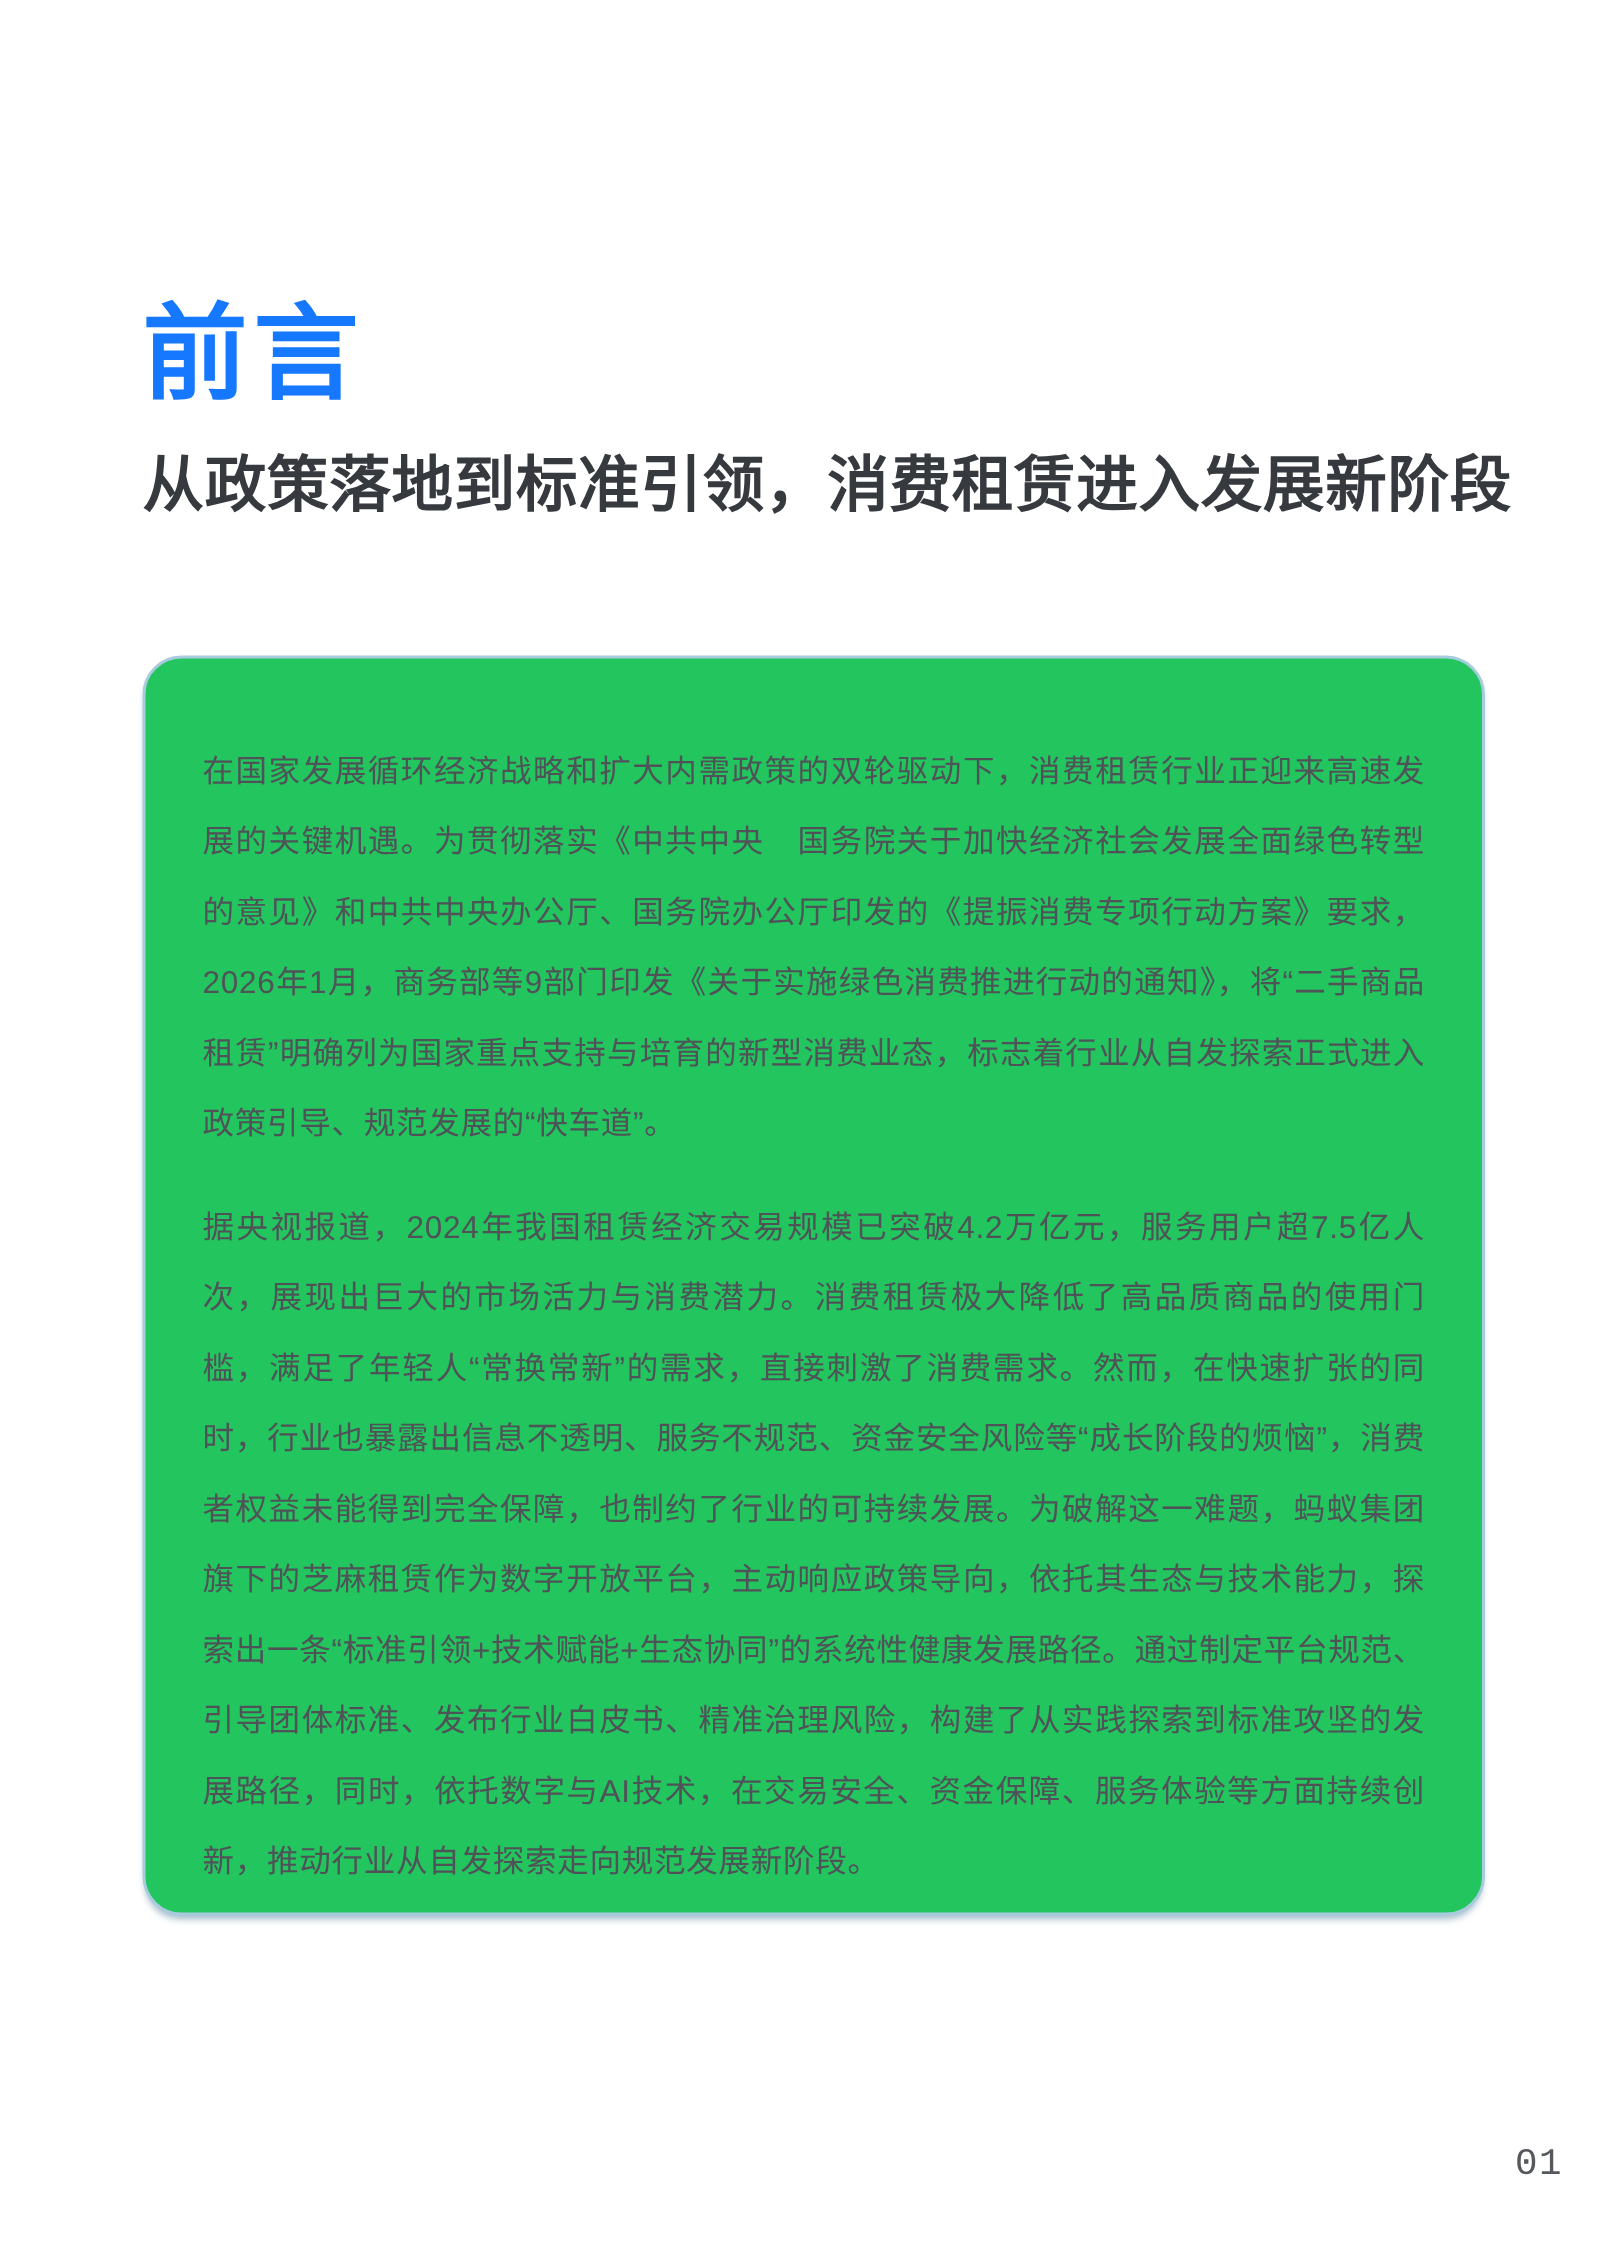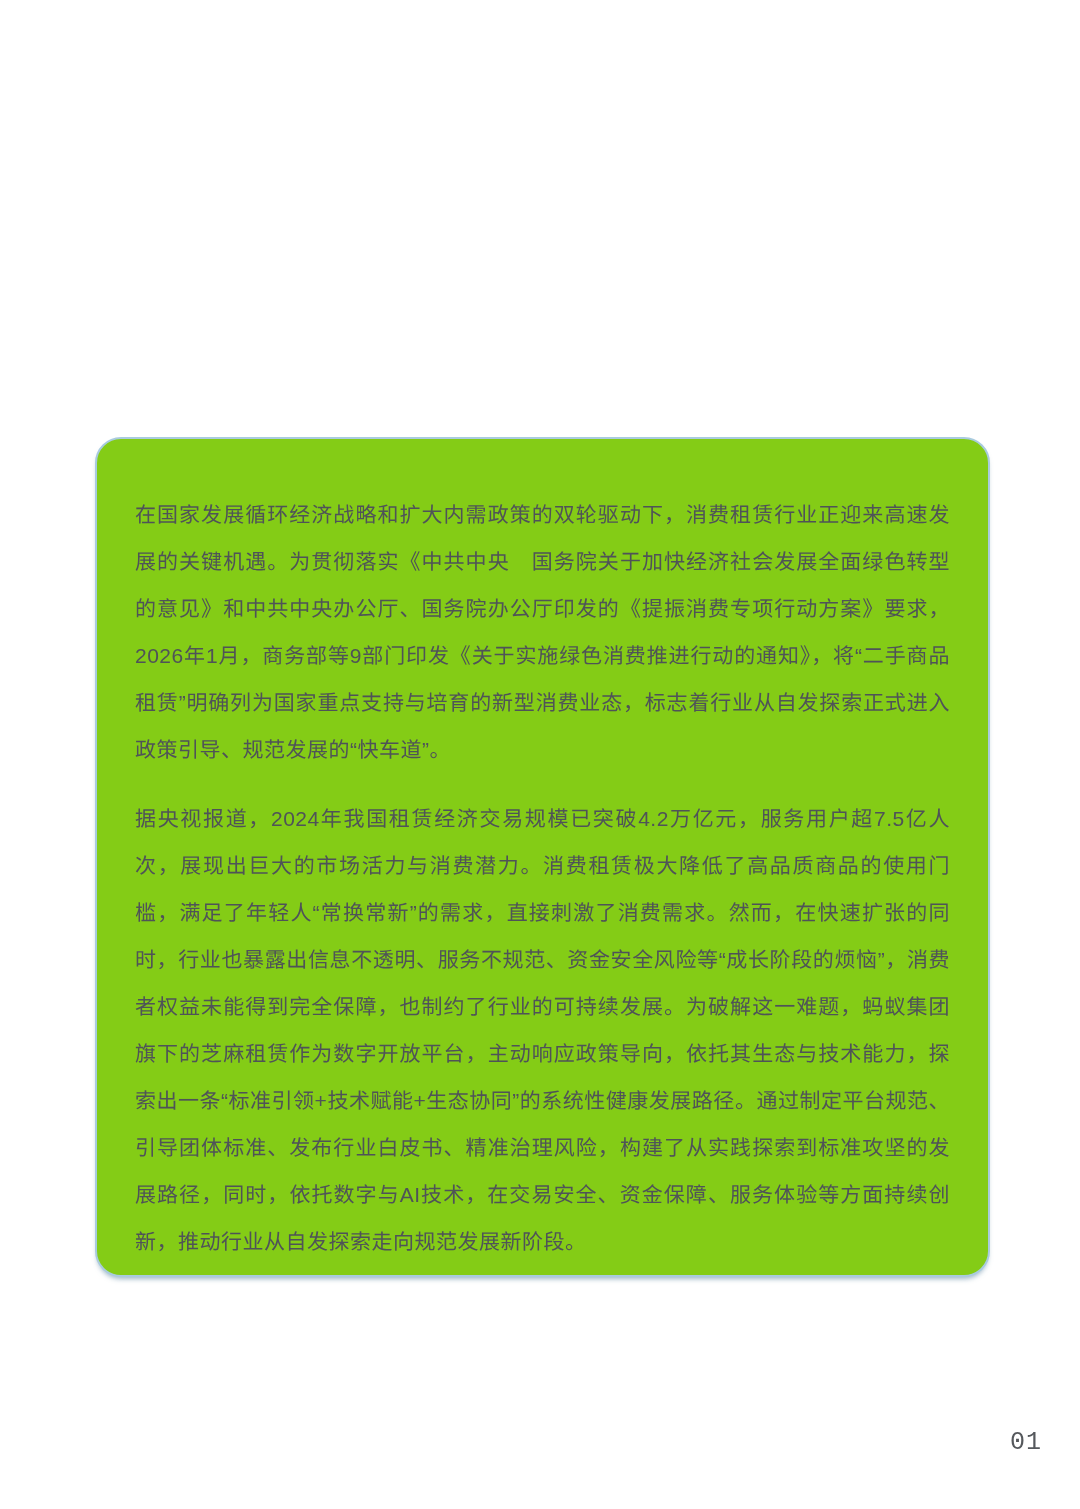--- a/index.html
+++ b/index.html
@@ -38,21 +38,21 @@
     color: #36393E;
     letter-spacing: 0.5px;
     white-space: nowrap;
   }
   .intro-box {
     position: absolute;
     left: 95px;
     top: 437px;
     width: 895px;
     height: 840px;
-    background: #84cc16;
+    background: #22c55e;
     border: 2px solid #A9CBDE;
     border-radius: 26px;
     padding: 52px 38px 0 38px;
     box-shadow: 0 4px 5px -2px rgba(80, 125, 155, 0.55);
   }
   .intro-box p {
     font-size: 21px;
     line-height: 47px;
     color: #4F5358;
     text-align: justify;
@@ -68,20 +68,24 @@
     color: #55585C;
     letter-spacing: 1px;
     font-family: Liberation Mono, monospace;
   }
 </style>
 </head>
 <body>
 
 <div class="page">
 
+  <div class="header">
+    <h1 class="page-title">前言</h1>
+    <h2 class="page-subtitle">从政策落地到标准引领，消费租赁进入发展新阶段</h2>
+  </div>
 
   <section class="intro-box">
     <p>在国家发展循环经济战略和扩大内需政策的双轮驱动下，消费租赁行业正迎来高速发展的关键机遇。为贯彻落实《中共中央　国务院关于加快经济社会发展全面绿色转型的意见》和中共中央办公厅、国务院办公厅印发的《提振消费专项行动方案》要求，2026年1月，商务部等9部门印发《关于实施绿色消费推进行动的通知》，将“二手商品租赁”明确列为国家重点支持与培育的新型消费业态，标志着行业从自发探索正式进入政策引导、规范发展的“快车道”。</p>
     <p>据央视报道，2024年我国租赁经济交易规模已突破4.2万亿元，服务用户超7.5亿人次，展现出巨大的市场活力与消费潜力。消费租赁极大降低了高品质商品的使用门槛，满足了年轻人“常换常新”的需求，直接刺激了消费需求。然而，在快速扩张的同时，行业也暴露出信息不透明、服务不规范、资金安全风险等“成长阶段的烦恼”，消费者权益未能得到完全保障，也制约了行业的可持续发展。为破解这一难题，蚂蚁集团旗下的芝麻租赁作为数字开放平台，主动响应政策导向，依托其生态与技术能力，探索出一条“标准引领+技术赋能+生态协同”的系统性健康发展路径。通过制定平台规范、引导团体标准、发布行业白皮书、精准治理风险，构建了从实践探索到标准攻坚的发展路径，同时，依托数字与AI技术，在交易安全、资金保障、服务体验等方面持续创新，推动行业从自发探索走向规范发展新阶段。</p>
   </section>
 
   <div class="page-number">01</div>
 
 </div>
 

